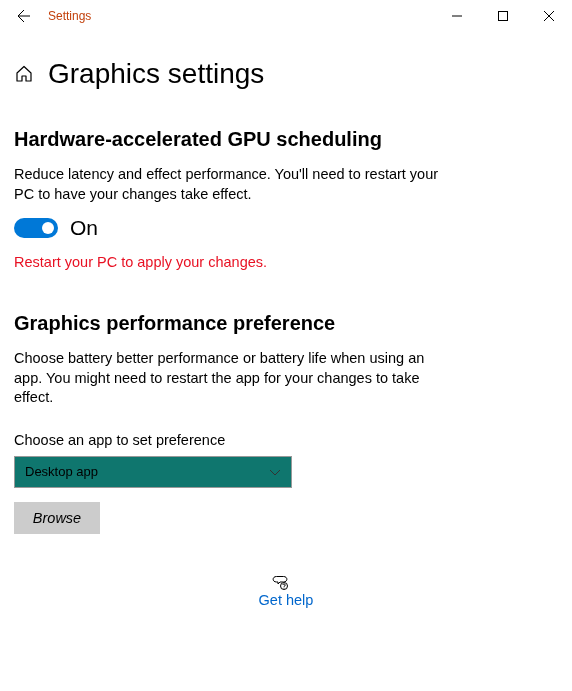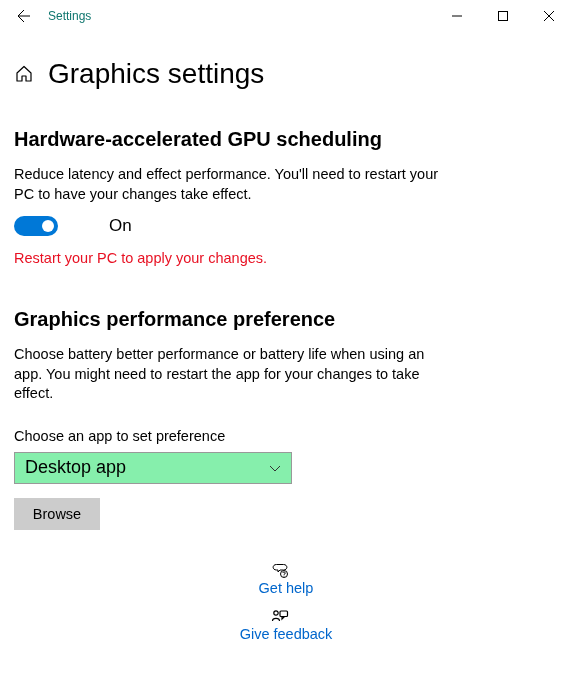--- a/index.html
+++ b/index.html
@@ -21,21 +21,21 @@
       width: 32px;
       height: 32px;
       display: flex;
       align-items: center;
       justify-content: center;
       cursor: pointer;
     }
     .titlebar-title {
       font-size: 12px;
       padding-left: 8px;
-      color: #0f766e;
+      color: #c2410c;
     }
     .titlebar-spacer { flex: 1; }
     .titlebar-btn {
       width: 46px;
       height: 32px;
       display: flex;
       align-items: center;
       justify-content: center;
       cursor: pointer;
     }
@@ -94,57 +94,58 @@
     .toggle-knob {
       position: absolute;
       right: 4px;
       top: 50%;
       transform: translateY(-50%);
       width: 12px;
       height: 12px;
       background: #fff;
       border-radius: 50%;
     }
-    .toggle-label { font-size: 17px; margin-left: 39px; }
+    .toggle-label { font-size: 21px; }
 
     .restart-msg {
       color: #E81123;
       font-size: 14.5px;
       margin-bottom: 42px;
     }
 
     .field-label {
       font-size: 14.5px;
       margin-bottom: 8px;
       margin-top: 24px;
     }
     .dropdown {
       width: 278px;
       height: 32px;
       border: 1px solid #999;
       display: flex;
       align-items: center;
       justify-content: space-between;
       padding: 0 10px;
-      font-size: 18px;
-      cursor: pointer;
-      background: #86efac;
+      font-size: 13px;
+      cursor: pointer;
+      background: #0f766e;
       margin-bottom: 14px;
     }
     .dropdown-chevron { width: 12px; height: 12px; }
 
     .browse-btn {
       width: 86px;
       height: 32px;
       background: #cccccc;
       border: none;
       font-size: 14.5px;
       font-family: inherit;
       cursor: pointer;
-      margin-bottom: 32px;
+      margin-bottom: 40px;
+      font-style: italic;
     }
 
     .empty-msg {
       font-size: 14.5px;
       margin-bottom: 60px;
     }
 
     .help-row {
       display: flex;
       align-items: center;
@@ -230,24 +231,13 @@
     <span class="help-icon">
       <svg width="18" height="18" viewBox="0 0 18 18">
         <path d="M5.5 2.5 C1 2.5 1 8 5.5 8 L7 8 L7 10 L9 8 L12.5 8 C17 8 17 2.5 12.5 2.5 Z" stroke="#000" stroke-width="1" fill="none"></path>
         <circle cx="13" cy="12" r="3.5" stroke="#000" stroke-width="1" fill="#fff"></circle>
         <path d="M11.8 11 A1.2 1.2 0 1 1 13 12.3 L13 12.8" stroke="#000" stroke-width="0.9" fill="none"></path>
         <circle cx="13" cy="14" r="0.5" fill="#000"></circle>
       </svg>
     </span>
     <span class="help-link">Get help</span>
   </div>
-  <div class="help-row">
-    <span class="help-icon">
-      <svg width="18" height="18" viewBox="0 0 18 18">
-        <circle cx="5" cy="5" r="2.2" stroke="#000" stroke-width="1.2" fill="none"></circle>
-        <path d="M1.5 13 C1.5 9.5 8.5 9.5 8.5 13" stroke="#000" stroke-width="1.2" fill="none"></path>
-        <rect x="9" y="3" width="7.5" height="5.5" rx="1" stroke="#000" stroke-width="1.2" fill="none"></rect>
-        <path d="M11 8.5 L11 11 L13.5 8.5" stroke="#000" stroke-width="1.2" fill="none"></path>
-      </svg>
-    </span>
-    <span class="help-link">Give feedback</span>
-  </div>
 </div>
 
 </body></html>

